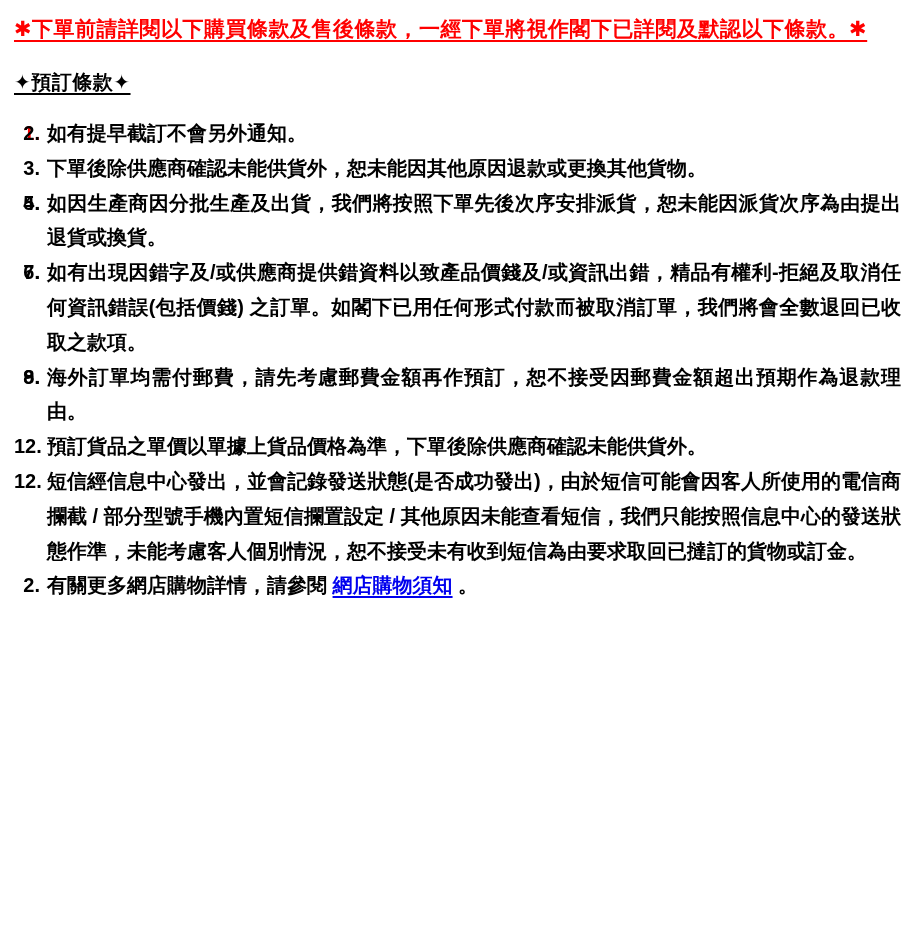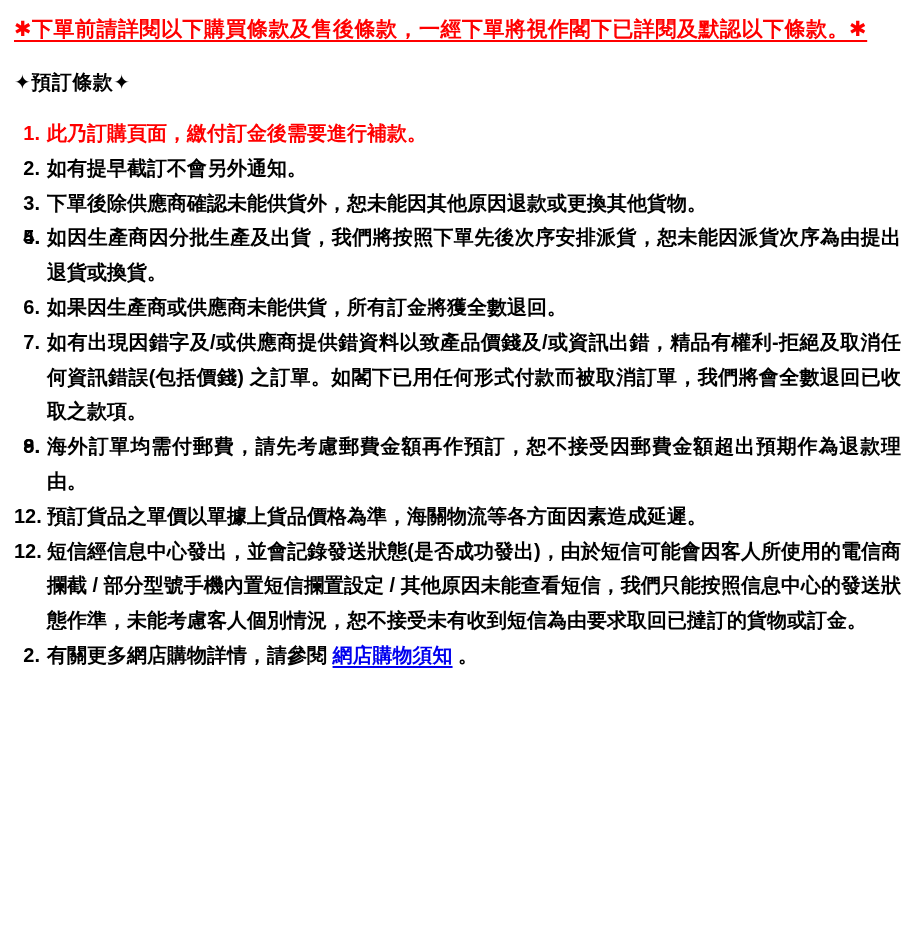--- a/index.html
+++ b/index.html
@@ -25,20 +25,21 @@
     color:var(--red);
     text-decoration:underline;
     text-underline-offset:4px;
     letter-spacing:0.5px;
   }
   .section-title{
     margin:24px 0 13px 0;
     font-size:20px;
     line-height:28px;
     color:var(--ink);
+    text-decoration:underline;
     text-underline-offset:4px;
     letter-spacing:0.5px;
   }
   ol.terms{
     list-style:none;
     margin:20px 0 0 0;
     padding:0;
     font-size:20px;
     line-height:34.8px;
     text-align:justify;
@@ -69,26 +70,26 @@
 </style>
 </head>
 <body>
 
 <div>
   <h1 class="notice-header">✱下單前請詳閱以下購買條款及售後條款，一經下單將視作閣下已詳閱及默認以下條款。✱</h1>
 
   <h2 class="section-title">✦預訂條款✦</h2>
 
   <ol class="terms" id="terms-list">
-      <li class="red"><span class="num">1.</span><span>此乃訂購頁面，繳付訂金後需要進行補款。</span></li>
+      <li class="red"><span class="num">1.</span></li>
       <li><span class="num">2.</span><span>如有提早截訂不會另外通知。</span></li>
       <li><span class="num">3.</span><span>下單後除供應商確認未能供貨外，恕未能因其他原因退款或更換其他貨物。</span></li>
       <li><span class="num">4.</span></li>
       <li><span class="num">5.</span><span>如因生產商因分批生產及出貨，我們將按照下單先後次序安排派貨，恕未能因派貨次序為由提出退貨或換貨。</span></li>
-      <li><span class="num">6.</span><span>如果因生產商或供應商未能供貨，所有訂金將獲全數退回。</span></li>
+      <li><span class="num">6.</span></li>
       <li><span class="num">7.</span><span>如有出現因錯字及/或供應商提供錯資料以致產品價錢及/或資訊出錯，精品有權利-拒絕及取消任何資訊錯誤(包括價錢) 之訂單。如閣下已用任何形式付款而被取消訂單，我們將會全數退回已收取之款項。</span></li>
       <li><span class="num">8.</span></li>
       <li><span class="num">9.</span><span>海外訂單均需付郵費，請先考慮郵費金額再作預訂，恕不接受因郵費金額超出預期作為退款理由。</span></li>
-      <li><span class="num">12.</span><span>預訂貨品之單價以單據上貨品價格為準，海關物流等各方面因素造成延遲。</span></li>
+      <li><span class="num">12.</span><span>預訂貨品之單價以單據上貨品價格為準，下單後除供應商確認未能供貨外。</span></li>
       <li><span class="num">12.</span><span>短信經信息中心發出，並會記錄發送狀態(是否成功發出)，由於短信可能會因客人所使用的電信商攔截 / 部分型號手機內置短信攔置設定 / 其他原因未能查看短信，我們只能按照信息中心的發送狀態作準，未能考慮客人個別情況，恕不接受未有收到短信為由要求取回已撻訂的貨物或訂金。</span></li>
       <li><span class="num">2.</span><span>有關更多網店購物詳情，請參閱 </span><a class="shop-link" href="#">網店購物須知</a><span> 。</span></li>
     </ol>
 </div>
 
 </body></html>

